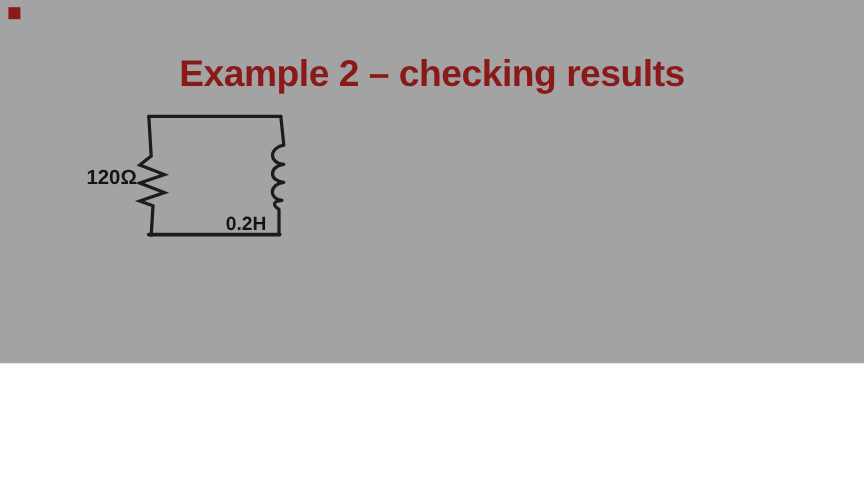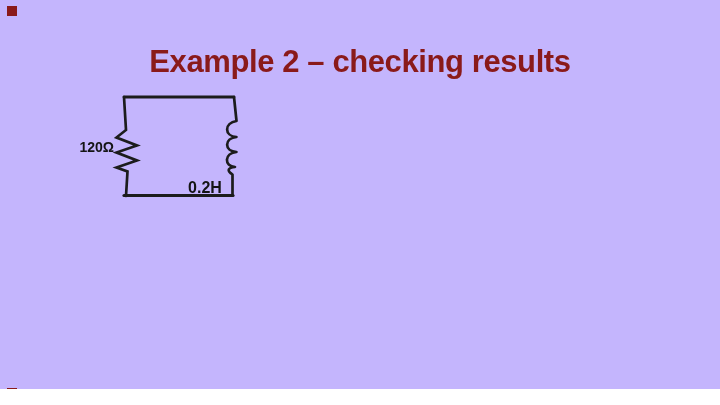--- a/index.html
+++ b/index.html
@@ -1,20 +1,20 @@
 <!DOCTYPE html>
 <html><head>
 <meta charset="utf-8">
 <style>
   html, body { margin: 0; padding: 0; background: #ffffff; }
   .slide {
     position: relative;
     width: 720px;
-    height: 389px;
-    background: #c4b5fd;
+    height: 303px;
+    background: #a3a3a3;
     overflow: hidden;
     font-family: "Liberation Sans", sans-serif;
   }
   .corner-marker {
     position: absolute;
     left: 7px;
     width: 10px;
     height: 10px;
     background: #8a1a1a;
   }
@@ -37,21 +37,21 @@
   .circuit-label {
     position: absolute;
     font-weight: bold;
     color: #141414;
   }
   .resistor-label {
     left: 58px;
     top: 139px;
     width: 56px;
     text-align: right;
-    font-size: 14px;
+    font-size: 17px;
     line-height: 17px;
   }
   .inductor-label {
     left: 183px;
     top: 142px;
     width: 44px;
     text-align: center;
     font-size: 16px;
     line-height: 16px;
     margin-top: 38px;

